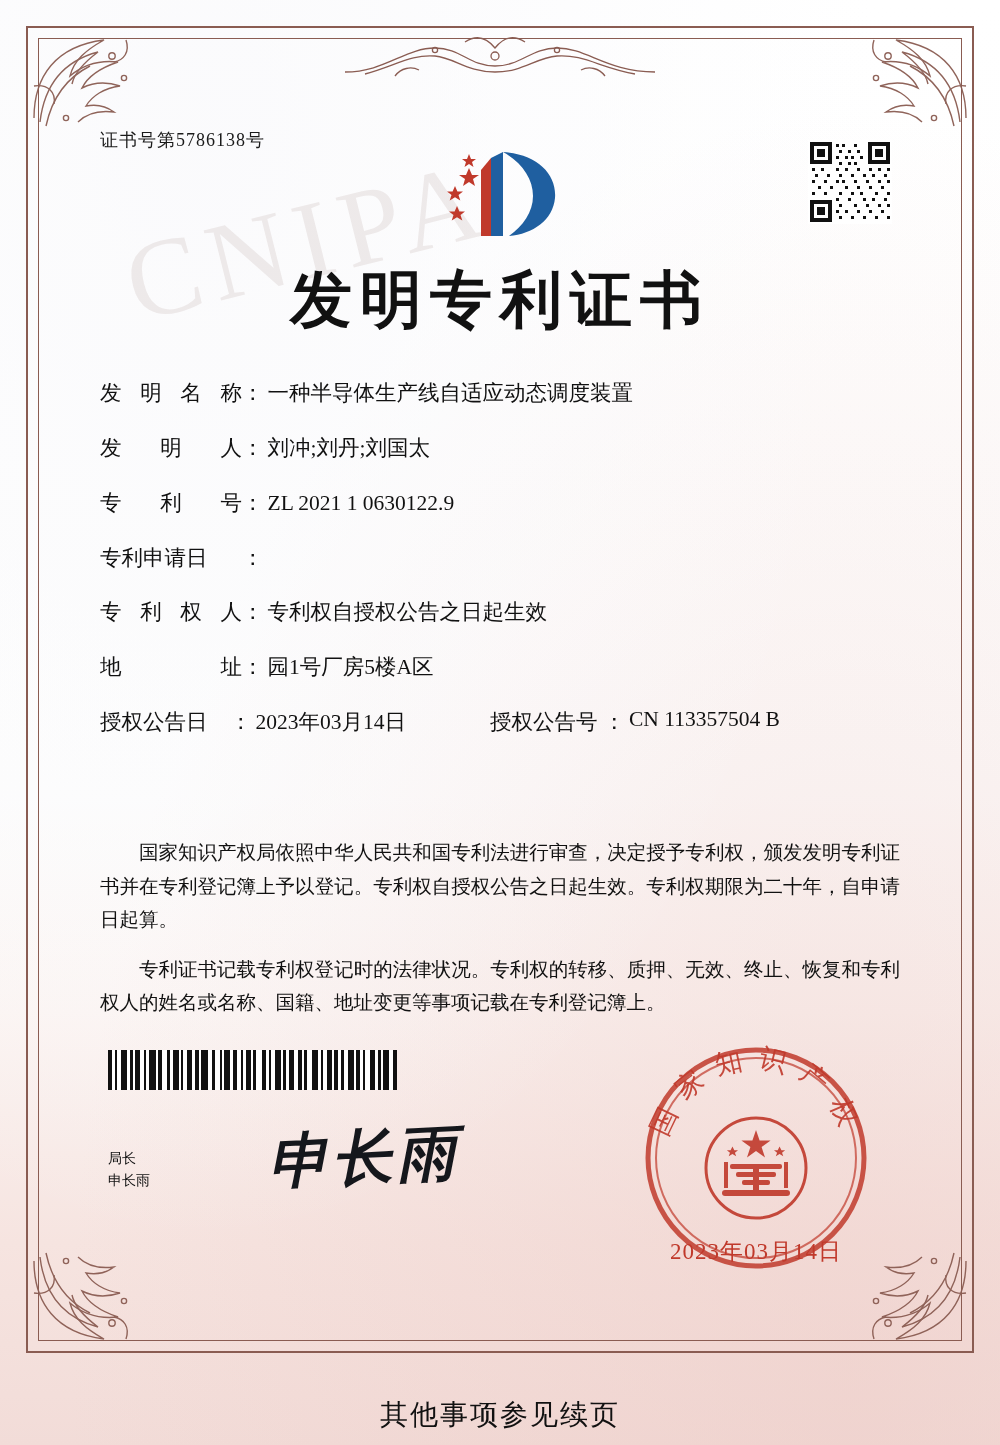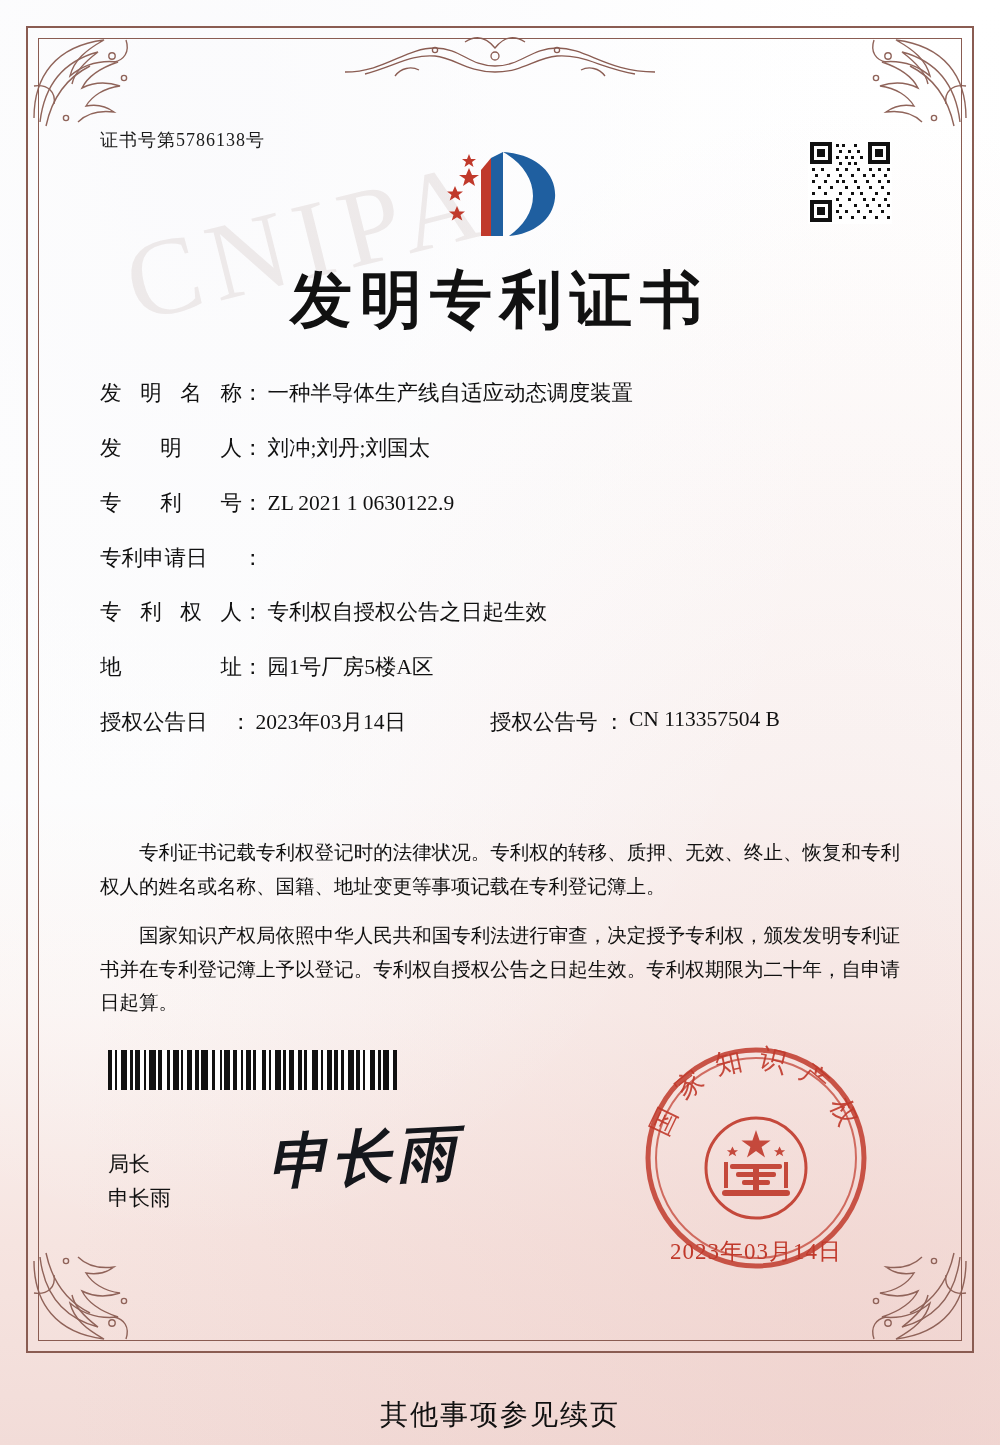--- a/index.html
+++ b/index.html
@@ -201,21 +201,21 @@
     display: flex;
     align-items: stretch;
   }
   .barcode i { display: block; height: 100%; background: #111; }
 
   
   .sig-label {
     position: absolute;
     left: 108px;
     top: 1148px;
-    font-size: 21px;
+    font-size: 14px;
     line-height: 1.6;
     color: #111;
   }
   .sig-script {
     position: absolute;
     left: 268px;
     top: 1118px;
     font-size: 60px;
     color: #15171c;
     font-family: "DejaVu Serif", "Liberation Serif", serif;
@@ -526,22 +526,22 @@
       </div>
       <div class="right">
         <span class="lbl-b">授权公告号</span>
         <span class="field-colon">：</span>
         <span>CN 113357504 B</span>
       </div>
     </div>
   </div>
 
   <div class="paras">
+    <p>国家知识产权局依照中华人民共和国专利法进行审查，决定授予专利权，颁发发明专利证书并在专利登记簿上予以登记。专利权自授权公告之日起生效。专利权期限为二十年，自申请日起算。</p>
     <p>专利证书记载专利权登记时的法律状况。专利权的转移、质押、无效、终止、恢复和专利权人的姓名或名称、国籍、地址变更等事项记载在专利登记簿上。</p>
-    <p>国家知识产权局依照中华人民共和国专利法进行审查，决定授予专利权，颁发发明专利证书并在专利登记簿上予以登记。专利权自授权公告之日起生效。专利权期限为二十年，自申请日起算。</p>
   </div>
 
   <div class="barcode">
     <i style="width:4px"></i>
       <i style="width:3px;background:#fff"></i>
       <i style="width:2px"></i>
       <i style="width:4px;background:#fff"></i>
     <i style="width:6px"></i>
       <i style="width:3px;background:#fff"></i>
       <i style="width:3px"></i>

